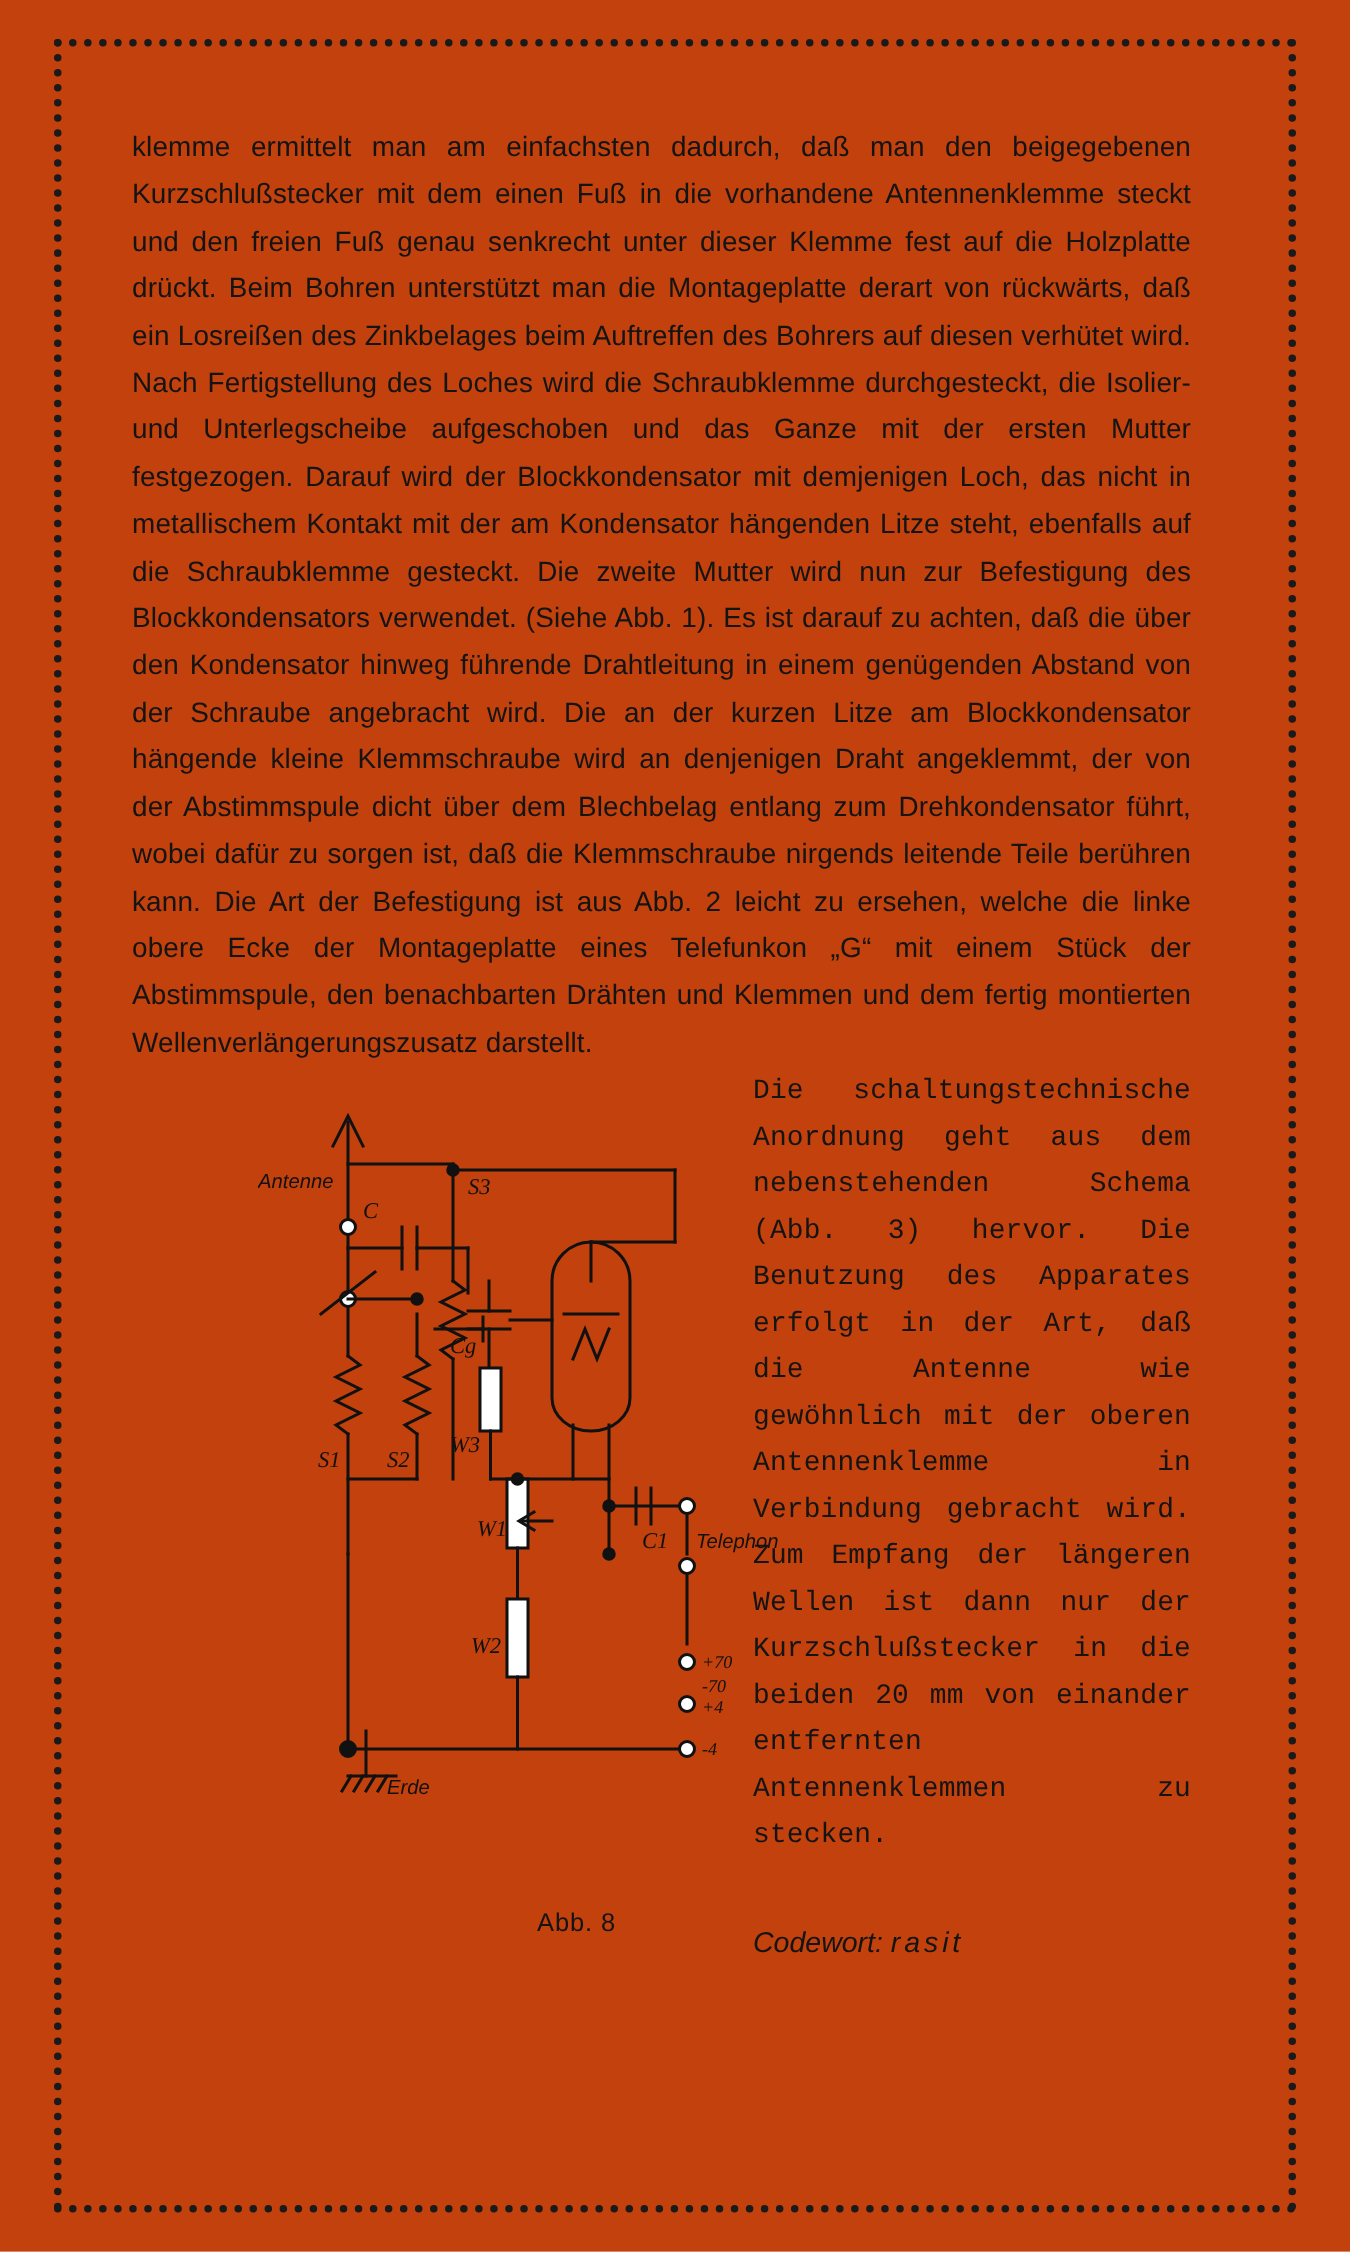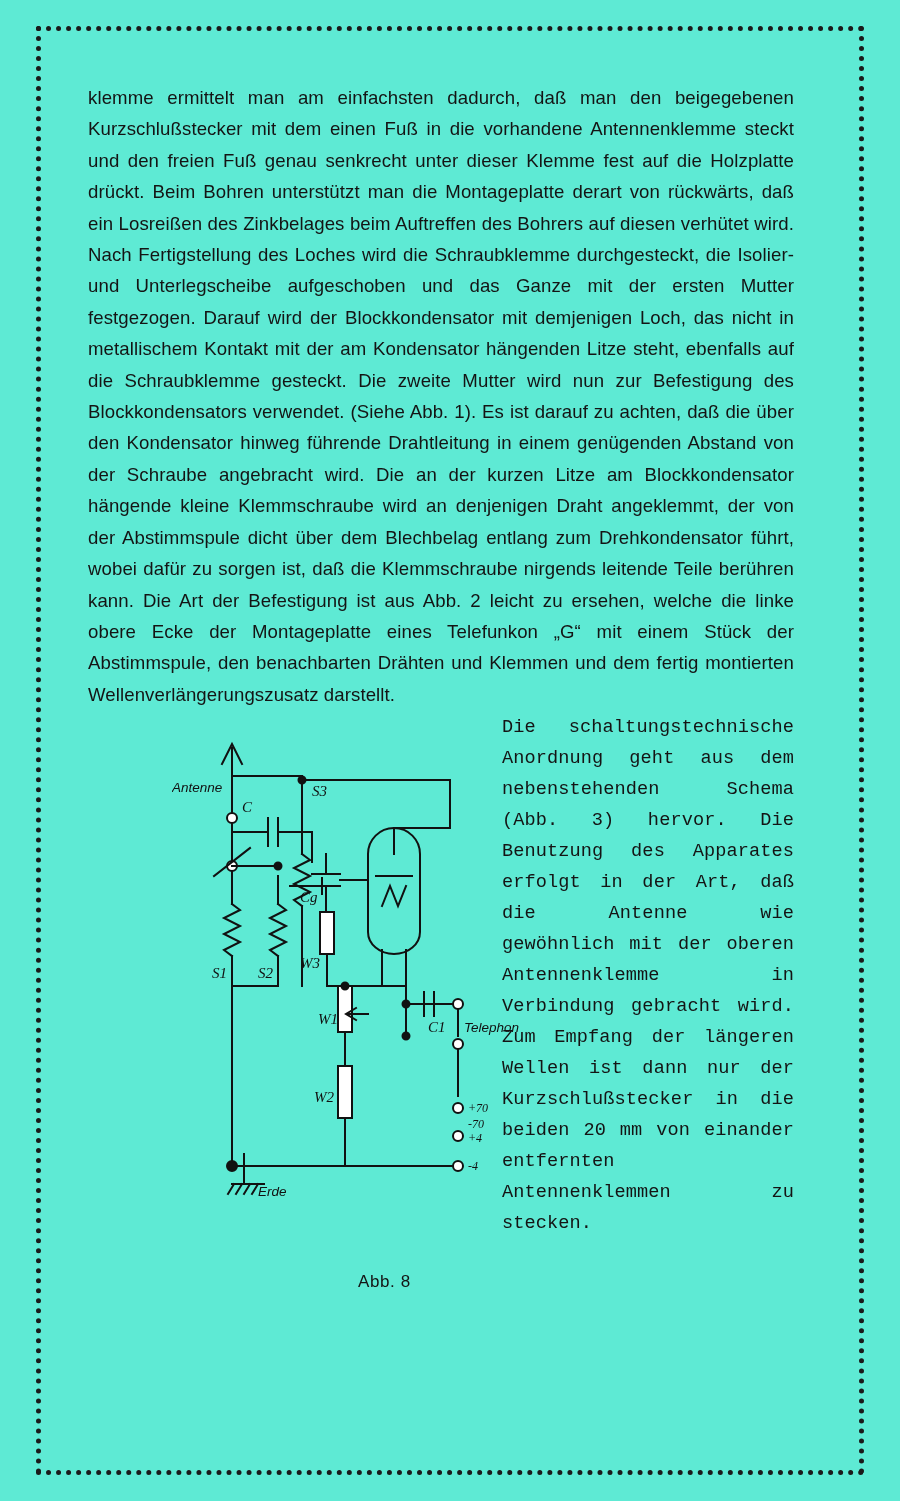--- a/index.html
+++ b/index.html
@@ -11,21 +11,21 @@
     width: 900px;
     height: 1501px;
     font-family: "Liberation Sans", sans-serif;
     color: #111111;
     overflow: hidden;
     position: relative;
   }
   .page {
     position: absolute;
     inset: 0;
-    background: #5eead4;
+    background: #c2410c;
   }
   
   .dot-frame {
     position: absolute;
     left: 36px;
     top: 26px;
     right: 36px;
     bottom: 26px;
     border: 5px dotted #1a1a1a;
     box-sizing: border-box;
@@ -119,20 +119,24 @@
 
     <div class="bodytext">
       <p>klemme ermittelt man am einfachsten dadurch, daß man den beigegebenen Kurzschlußstecker mit dem einen Fuß in die vorhandene Antennenklemme steckt und den freien Fuß genau senkrecht unter dieser Klemme fest auf die Holzplatte drückt. Beim Bohren unterstützt man die Montageplatte derart von rückwärts, daß ein Losreißen des Zinkbelages beim Auftreffen des Bohrers auf diesen verhütet wird. Nach Fertigstellung des Loches wird die Schraubklemme durchgesteckt, die Isolier- und Unterlegscheibe aufgeschoben und das Ganze mit der ersten Mutter festgezogen. Darauf wird der Blockkondensator mit demjenigen Loch, das nicht in metallischem Kontakt mit der am Kondensator hängenden Litze steht, ebenfalls auf die Schraubklemme gesteckt. Die zweite Mutter wird nun zur Befestigung des Blockkondensators verwendet. (Siehe Abb. 1). Es ist darauf zu achten, daß die über den Kondensator hinweg führende Drahtleitung in einem genügenden Abstand von der Schraube angebracht wird. Die an der kurzen Litze am Blockkondensator hängende kleine Klemmschraube wird an denjenigen Draht angeklemmt, der von der Abstimmspule dicht über dem Blechbelag entlang zum Drehkondensator führt, wobei dafür zu sorgen ist, daß die Klemmschraube nirgends leitende Teile berühren kann. Die Art der Befestigung ist aus Abb. 2 leicht zu ersehen, welche die linke obere Ecke der Montageplatte eines Telefunkon „G“ mit einem Stück der Abstimmspule, den benachbarten Drähten und Klemmen und dem fertig montierten Wellenverlängerungszusatz darstellt.</p>
     </div>
 
     <div class="lower">
 
       <div class="right-col">
         <div class="bodytext">
           <p>Die schaltungstechnische Anordnung geht aus dem nebenstehenden Schema (Abb. 3) hervor. Die Benutzung des Apparates erfolgt in der Art, daß die Antenne wie gewöhnlich mit der oberen Antennenklemme in Verbindung gebracht wird. Zum Empfang der längeren Wellen ist dann nur der Kurzschlußstecker in die beiden 20 mm von einander entfernten Antennenklemmen zu stecken.</p>
+        </div>
+        <div class="codewort">
+          <span>Codewort:</span>
+          <span class="cw-value">rasit</span>
         </div>
       </div>
 
       <div class="figure-wrap">
         <svg width="380" height="540" viewBox="0 0 380 540">
           <g stroke="#111" stroke-width="2" fill="none" stroke-linecap="square">
 
             <line x1="60" y1="78" x2="60" y2="12"></line>
             <polyline points="50,28 60,8 70,28"></polyline>
 

